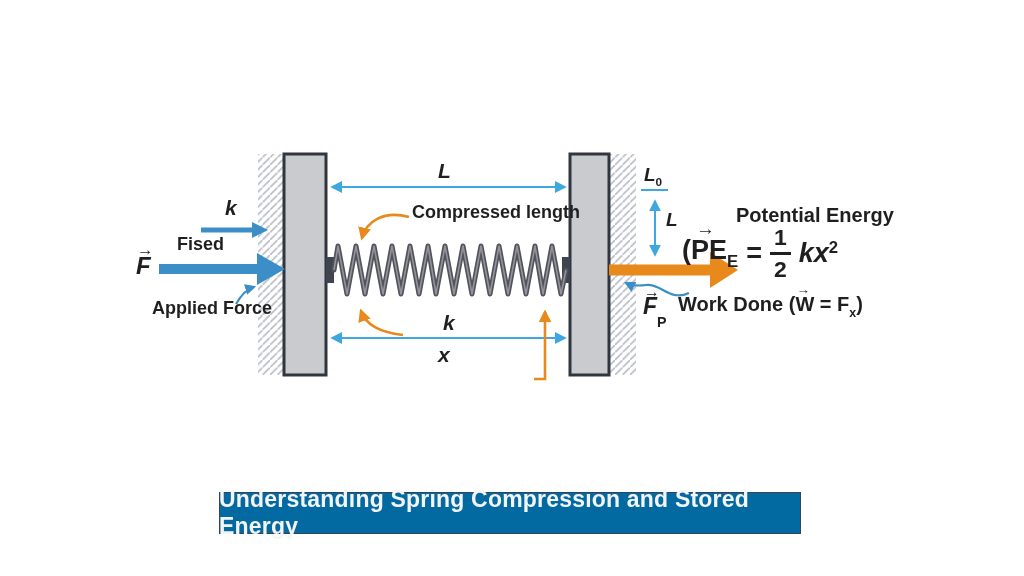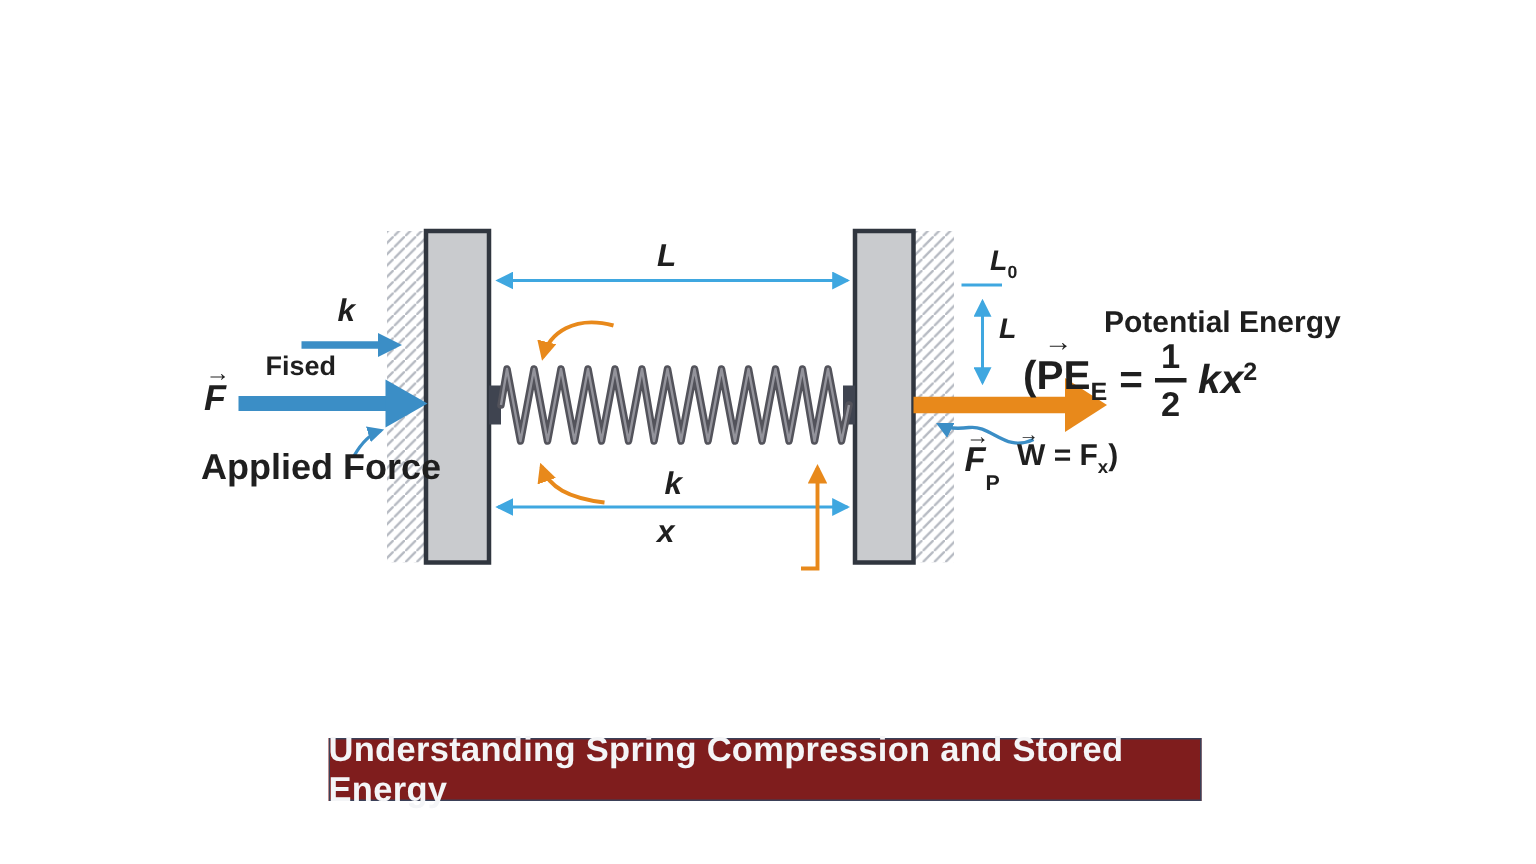--- a/index.html
+++ b/index.html
@@ -21,21 +21,21 @@
   .formula { display:flex; align-items:center; gap:8px; font-size:27px; font-weight:600; }
   .pewrap { position:relative; display:inline-block; }
   .pewrap .arr {
     position:absolute; left:14px; top:-17px; font-size:19px; font-weight:700; letter-spacing:-1px;
   }
   .frac { display:inline-flex; flex-direction:column; align-items:center; line-height:1; font-size:0.85em; }
   .frac .num { padding:0 4px 3px; border-bottom:3px solid #1f1f1f; }
   .frac .den { padding-top:3px; }
   .banner {
     position:absolute; left:219px; top:492px; width:582px; height:42px;
-    background:#7f1d1d; display:flex; align-items:center; justify-content:center;
+    background:#0369a1; display:flex; align-items:center; justify-content:center;
     box-shadow:0 0 0 1px #3a4058 inset;
   }
   .banner span { color:#f4f5f7; font-size:23px; font-weight:700; letter-spacing:0.2px; }
 </style>
 </head>
 <body>
 
 <div class="stage">
 
   <svg class="diagram" width="1024" height="576" viewBox="0 0 1024 576">
@@ -86,51 +86,52 @@
   </svg>
 
   <div class="lbl it" style="left:225px; top:196px; font-size:21px;"><span>k</span></div>
 
   <div class="lbl" style="left:177px; top:235px; font-size:18px;"><span>Fised</span></div>
 
   <div class="lbl it" style="left:136px; top:253px; font-size:24px;">
     <span class="vec"><span class="arr">→</span><span>F</span></span>
   </div>
 
-  <div class="lbl" style="left:134px; top:299px; font-size:24px;"><span>Applied Force</span></div>
+  <div class="lbl" style="left:152px; top:299px; font-size:18px;"><span>Applied Force</span></div>
 
   <div class="lbl it" style="left:438px; top:159px; font-size:21px;"><span>L</span></div>
 
+  <div class="lbl" style="left:412px; top:203px; font-size:18px;"><span>Compressed length</span></div>
 
   <div class="lbl it" style="left:443px; top:311px; font-size:21px;"><span>k</span></div>
 
   <div class="lbl it" style="left:438px; top:343px; font-size:21px;"><span>x</span></div>
 
 
-  <div class="lbl it" style="left:660px; top:165px; font-size:19px;"><span>L</span><sub>0</sub></div>
+  <div class="lbl it" style="left:644px; top:165px; font-size:19px;"><span>L</span><sub>0</sub></div>
 
   <div class="lbl it" style="left:666px; top:210px; font-size:19px;"><span>L</span></div>
 
   <div class="lbl" style="left:736px; top:204px; font-size:20px;"><span>Potential Energy</span></div>
 
   <div class="lbl formula" style="left:682px; top:226px;">
     <span class="pewrap"><span class="arr">→</span><span>(PE</span><sub>E</sub></span>
     <span>=</span>
     <span class="frac">
       <span class="num">1</span>
       <span class="den">2</span>
     </span>
     <span><span class="it">kx</span><sup>2</sup></span>
   </div>
 
   <div class="lbl it" style="left:643px; top:294px; font-size:23px;">
     <span class="vec"><span class="arr">→</span><span>F</span></span><sub style="vertical-align:-0.9em;">P</sub>
   </div>
 
   <div class="lbl" style="left:678px; top:293px; font-size:20px;">
-    <span class="vec"><span class="arr">→</span><span>W</span></span><span> = </span><span>F</span><sub>x</sub><span>)</span>
+    <span>Work Done (</span><span class="vec"><span class="arr">→</span><span>W</span></span><span> = </span><span>F</span><sub>x</sub><span>)</span>
   </div>
 
   <div class="banner">
     <span>Understanding Spring Compression and Stored Energy</span>
   </div>
 
 </div>
 
 </body></html>

